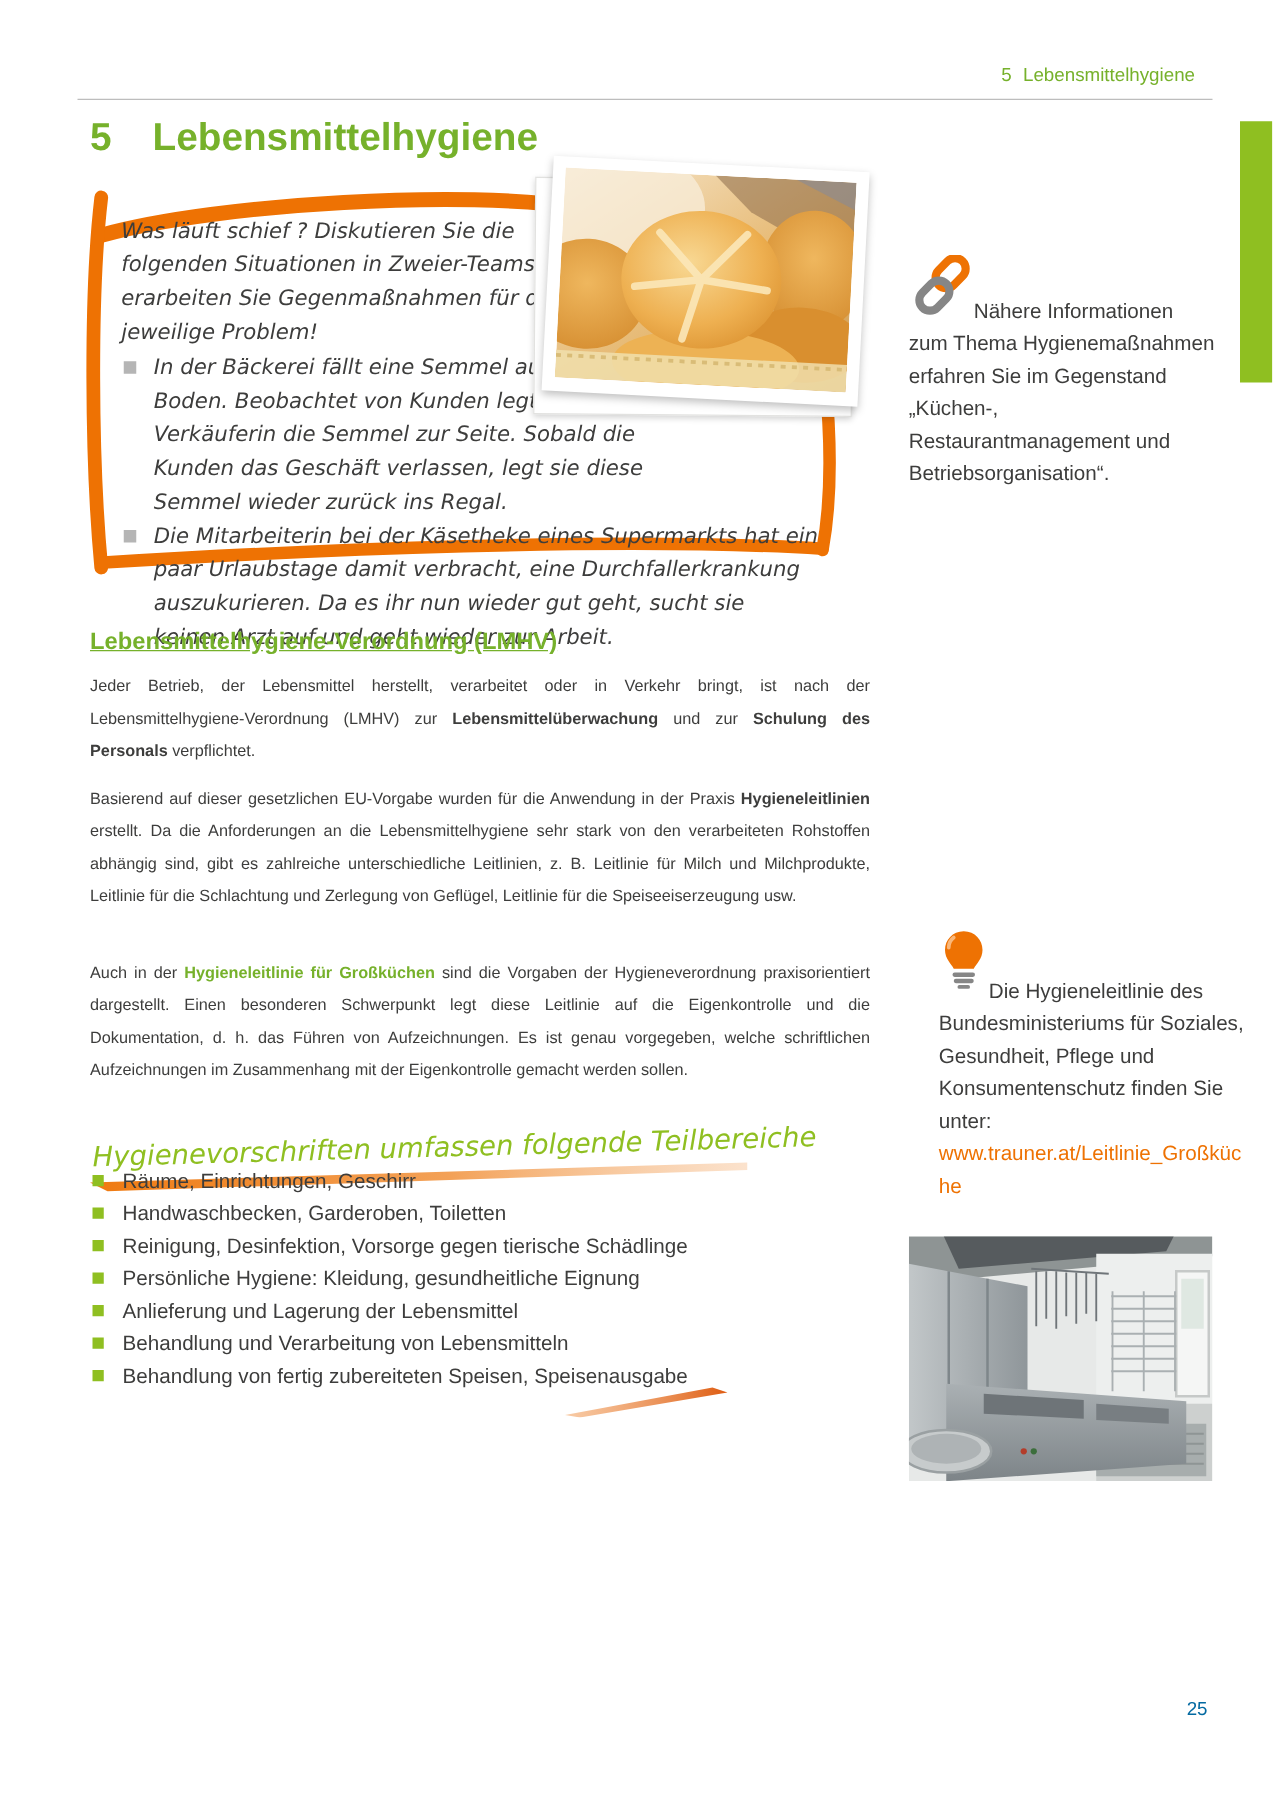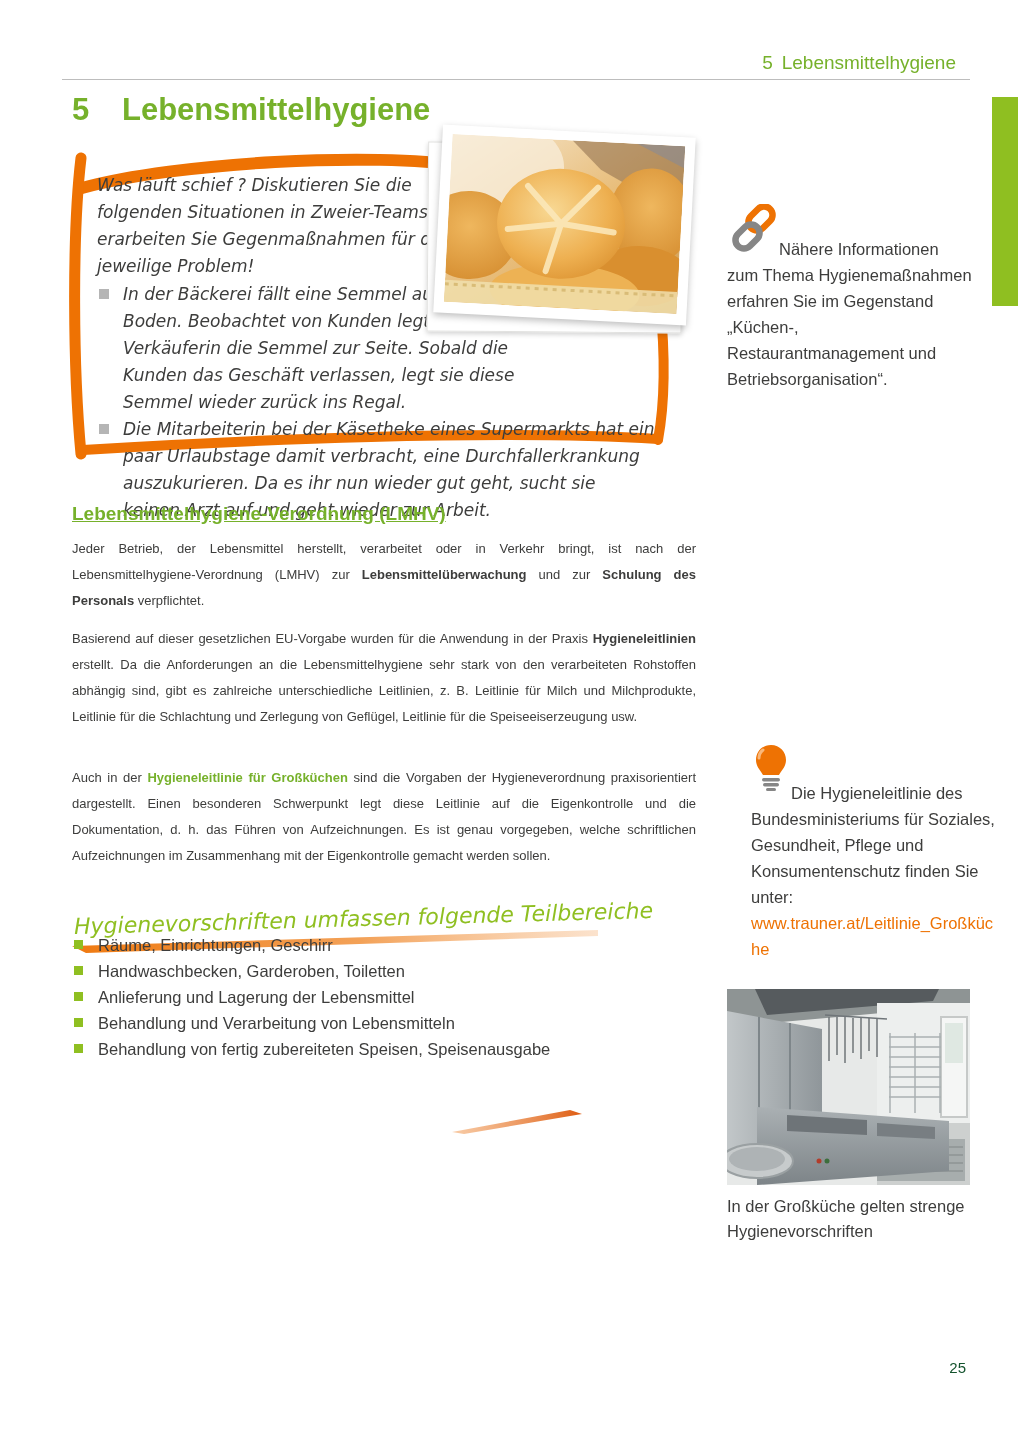--- a/index.html
+++ b/index.html
@@ -1,20 +1,20 @@
 <!DOCTYPE html>
 <html lang="de"><head>
 <meta charset="utf-8">
 <style>
   html,body{margin:0;padding:0;background:#ffffff;}
   .page{position:relative;width:1018px;height:1440px;background:#fff;overflow:hidden;
         font-family:"Liberation Sans",sans-serif;color:#3d3d3c;}
 
   
-  .running-header{position:absolute;top:52px;right:62px;color:#76b12b;font-size:19px;}
+  .running-header{position:absolute;top:52px;right:62px;color:#76b12b;font-size:15px;}
   .running-header .num{margin-right:9px;}
   .header-rule{position:absolute;top:79px;left:62px;width:908px;height:1px;background:#bdbdbd;}
   .chapter-tab{position:absolute;top:97px;right:0;width:26px;height:209px;background:#8fbf21;}
 
   
   .chapter-title{position:absolute;top:92px;left:72px;font-size:31px;font-weight:bold;color:#76b12b;}
   .chapter-title .num{position:absolute;left:0;top:0;}
   .chapter-title .txt{position:absolute;left:50px;top:0;white-space:nowrap;}
 
   
@@ -61,21 +61,21 @@
   
   .check-list{position:absolute;left:74px;top:932px;width:600px;}
   .check-item{position:relative;padding-left:24px;font-size:16.5px;line-height:26px;color:#3d3d3c;}
   .check-item .sq{position:absolute;left:0;top:8px;width:9px;height:9px;background:#8fbf21;}
   .list-swoosh{position:absolute;left:452px;top:1108px;width:130px;height:26px;}
 
   
   .kitchen-photo{position:absolute;left:727px;top:989px;width:243px;height:196px;overflow:hidden;}
   .photo-caption{position:absolute;left:727px;top:1194px;width:245px;font-size:16.5px;line-height:25px;color:#3d3d3c;}
 
-  .page-number{position:absolute;top:1359px;right:52px;font-size:15px;color:#14532d;}
+  .page-number{position:absolute;top:1359px;right:52px;font-size:15px;color:#0369a1;}
 </style>
 </head>
 <body>
 
 <div class="page">
 
   <div class="running-header">
     <span class="num">5</span><span>Lebensmittelhygiene</span>
   </div>
   <div class="header-rule"></div>
@@ -186,22 +186,22 @@
         <stop offset="0.55" stop-color="#f08a2e" stop-opacity="0.8"></stop>
         <stop offset="1" stop-color="#f8cba4" stop-opacity="0.55"></stop>
       </linearGradient>
     </defs>
     <polygon points="2,18 528,2 528,8 16,25" fill="url(#sw1)"></polygon>
   </svg>
 
   <div class="check-list">
     <div class="check-item"><span class="sq"></span><span>Räume, Einrichtungen, Geschirr</span></div>
     <div class="check-item"><span class="sq"></span><span>Handwaschbecken, Garderoben, Toiletten</span></div>
-    <div class="check-item"><span class="sq"></span></div>
-    <div class="check-item"><span class="sq"></span></div>
+    <div class="check-item"><span class="sq"></span><span>Reinigung, Desinfektion, Vorsorge gegen tierische Schädlinge</span></div>
+    <div class="check-item"><span class="sq"></span><span>Persönliche Hygiene: Kleidung, gesundheitliche Eignung</span></div>
     <div class="check-item"><span class="sq"></span><span>Anlieferung und Lagerung der Lebensmittel</span></div>
     <div class="check-item"><span class="sq"></span><span>Behandlung und Verarbeitung von Lebensmitteln</span></div>
     <div class="check-item"><span class="sq"></span><span>Behandlung von fertig zubereiteten Speisen, Speisenausgabe</span></div>
   </div>
   <svg class="list-swoosh" viewBox="0 0 130 26">
     <defs>
       <linearGradient id="sw2" x1="0" y1="0" x2="1" y2="0">
         <stop offset="0" stop-color="#f3a96b" stop-opacity="0.6"></stop>
         <stop offset="1" stop-color="#de5c12" stop-opacity="1"></stop>
       </linearGradient>
@@ -263,17 +263,16 @@
       <polygon points="30,118 222,132 222,182 30,196" fill="url(#steelC)"></polygon>
       <polygon points="60,126 140,131 140,146 60,142" fill="#6e7478"></polygon>
       <polygon points="150,134 208,138 208,150 150,147" fill="#787e82"></polygon>
       <circle cx="248" cy="170" r="3" fill="#c24d20"></circle>
       <circle cx="100" cy="172" r="2.5" fill="#3c6e3c"></circle>
       <circle cx="92" cy="172" r="2.5" fill="#b33c2a"></circle>
       <ellipse cx="30" cy="172" rx="36" ry="17" fill="#c7cbcc" stroke="#9aa0a2" stroke-width="2"></ellipse>
       <ellipse cx="30" cy="170" rx="28" ry="12" fill="#aeb3b5"></ellipse>
     </svg>
   </div>
-  <div class="photo-caption">In der Großküche gelten strenge Hygienevorschriften</div>
 
   <div class="page-number">25</div>
 
 </div>
 
 </body></html>

